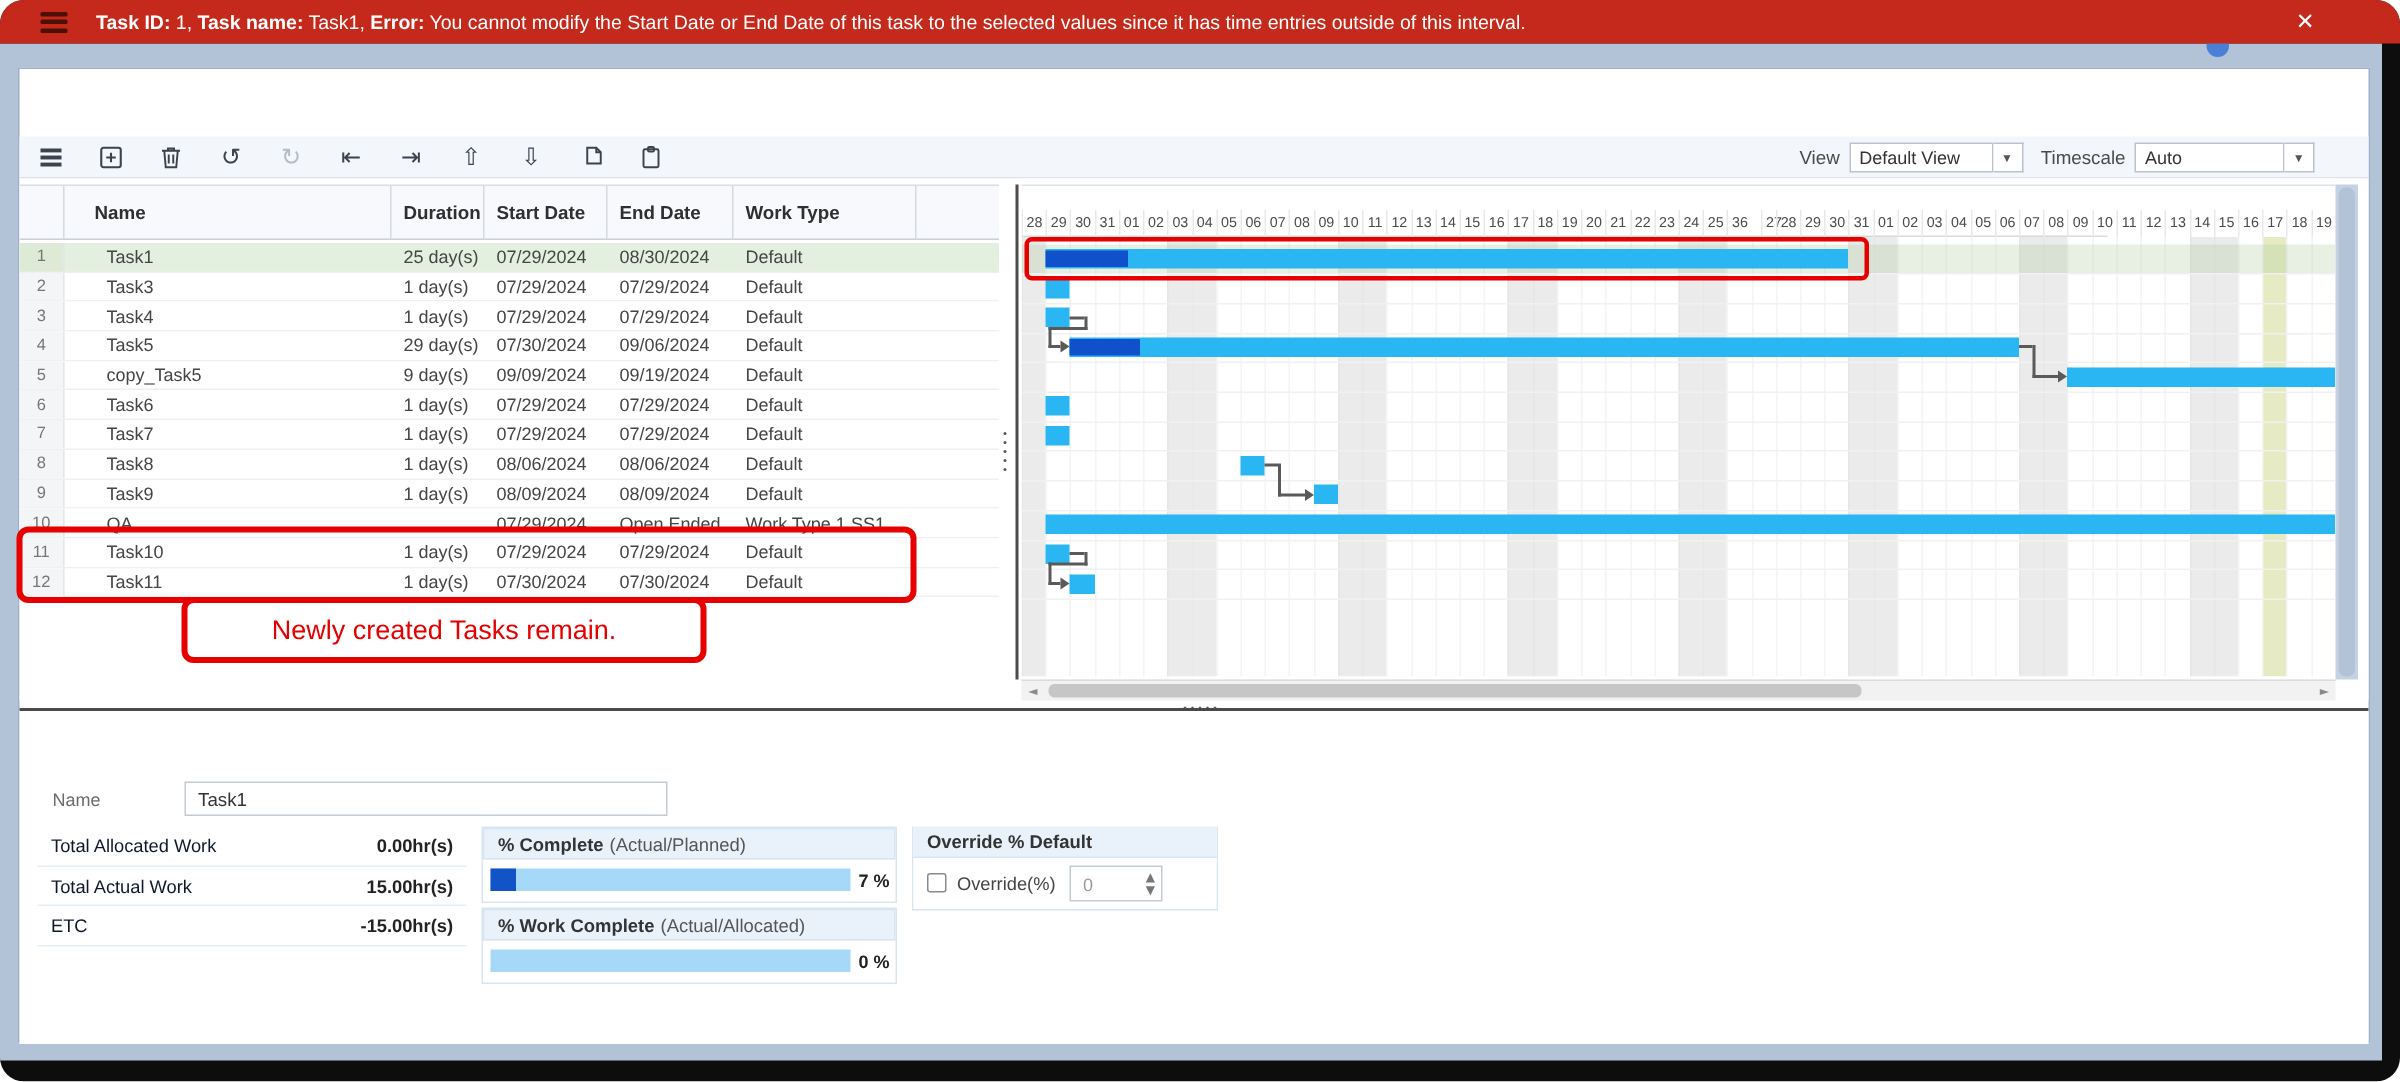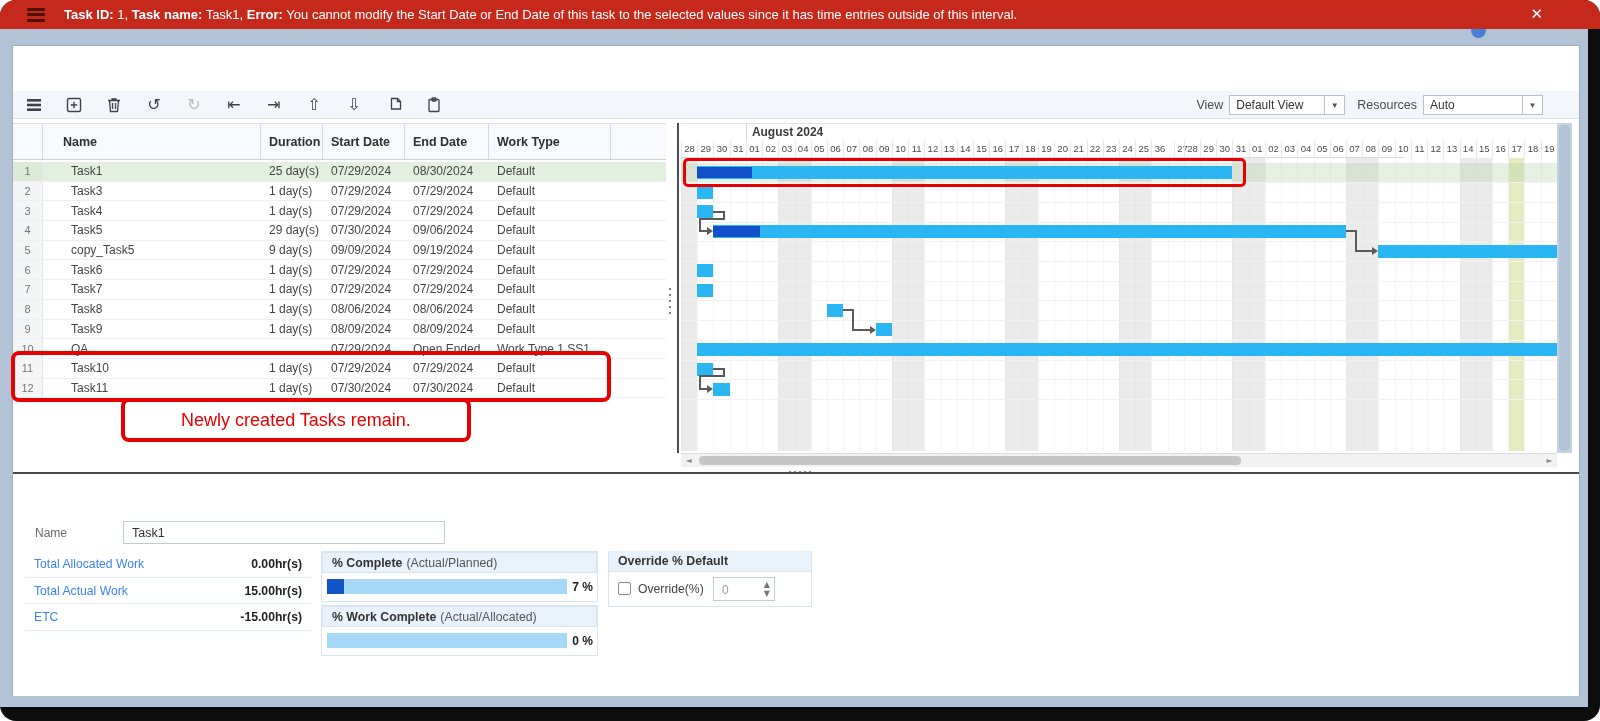--- a/index.html
+++ b/index.html
@@ -112,21 +112,21 @@
               color:#333;padding:0 8px;font-family:"Liberation Sans",sans-serif;}
   .cards{position:absolute;left:0;top:77px;width:100%;height:110px;}
   .card-h{height:21px;background:#e9f2fb;border:1px solid #d8e6f2;display:flex;align-items:center;
           font-size:12.3px;font-weight:bold;color:#333;padding:0 9px;}
   .card-h .sub{font-weight:normal;color:#555;margin-left:4px;}
   .entries-card{position:absolute;left:12px;top:0;width:286px;}
   .entries-card .card-h{justify-content:space-between;}
   .entries-range{font-weight:normal;font-size:11.5px;color:#6b7785;}
   .ent-row{height:26.7px;display:flex;align-items:center;justify-content:space-between;border-bottom:1px solid #e4eef7;
            font-size:12.2px;padding:0 9px;}
-  .ent-row .lab{color:#3b82f6;}
+  .ent-row .lab{color:#0f172a;}
   .ent-row .val{color:#222;font-weight:bold;}
   .pct-card{position:absolute;left:308px;top:0;width:277px;}
   .pct-sec{border:1px solid #d8e6f2;margin-bottom:3px;background:#fff;}
   .bar-row{position:relative;height:28px;}
   .bar-track{position:absolute;left:5px;top:6px;width:240px;height:15px;background:#a6d9f8;}
   .bar-fill{position:absolute;left:0;top:0;height:100%;background:#1353c8;}
   .bar-pct{position:absolute;right:4px;top:7px;font-size:12px;font-weight:bold;color:#222;}
   .override-card{position:absolute;left:595px;top:0;width:204px;border:1px solid #d8e6f2;border-top:none;}
   .ovr-body{position:relative;height:34px;background:#fff;}
   .ovr-check{position:absolute;left:9px;top:10px;width:13px;height:13px;border:1px solid #8a8a8a;border-radius:2px;background:#fff;cursor:pointer;}
@@ -194,21 +194,21 @@
           <svg width="14" height="16" viewBox="0 0 14 16" fill="none" stroke="#3c434e" stroke-width="1.3">
               <rect x="2" y="2.5" width="10" height="12" rx="1"></rect>
               <rect x="5" y="1" width="4" height="3" rx="0.8"></rect>
             </svg>
         </span>
       </div>
       <div class="tb-right">
         <span>View</span>
         <span class="sel-box" style="width:96px">Default View</span>
         <span class="sel-arrow">▼</span>
-        <span class="ts-label">Resources</span>
+        <span class="ts-label">Timescale</span>
         <span class="sel-box" style="width:100px">Auto</span>
         <span class="sel-arrow">▼</span>
       </div>
     </div>
 
     <div class="main">
 
       <div class="table-pane">
         <div class="thead">
           <div class="hc h-num"></div>
@@ -337,21 +337,20 @@
           <i></i>
           <i></i>
           <i></i>
           <i></i>
           <i></i>
         </div>
 
       <div class="gantt-pane">
         <div class="g-months">
             <div class="g-month" style="width: 64.88px; border-left: none; margin-top: 33px;">July 2024</div>
-            <div class="g-month" style="width: 502.82px;">August 2024</div>
           </div>
         <div class="g-days">
             <div class="g-day" style="left: 0px; width: 16.22px;">28</div>
             <div class="g-day" style="left: 16.22px; width: 16.22px;">29</div>
             <div class="g-day" style="left: 32.44px; width: 16.22px;">30</div>
             <div class="g-day" style="left: 48.66px; width: 16.22px;">31</div>
             <div class="g-day" style="left: 64.88px; width: 16.22px;">01</div>
             <div class="g-day" style="left: 81.1px; width: 16.22px;">02</div>
             <div class="g-day" style="left: 97.32px; width: 16.22px;">03</div>
             <div class="g-day" style="left: 113.54px; width: 16.22px;">04</div>

